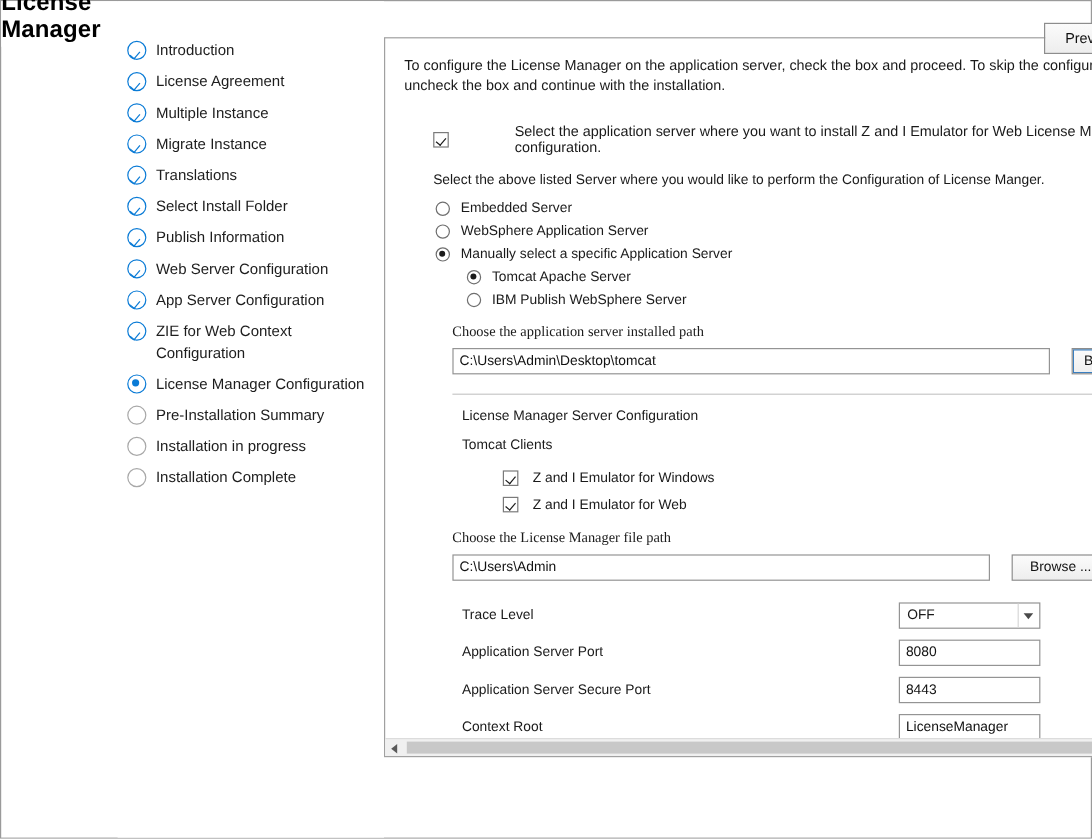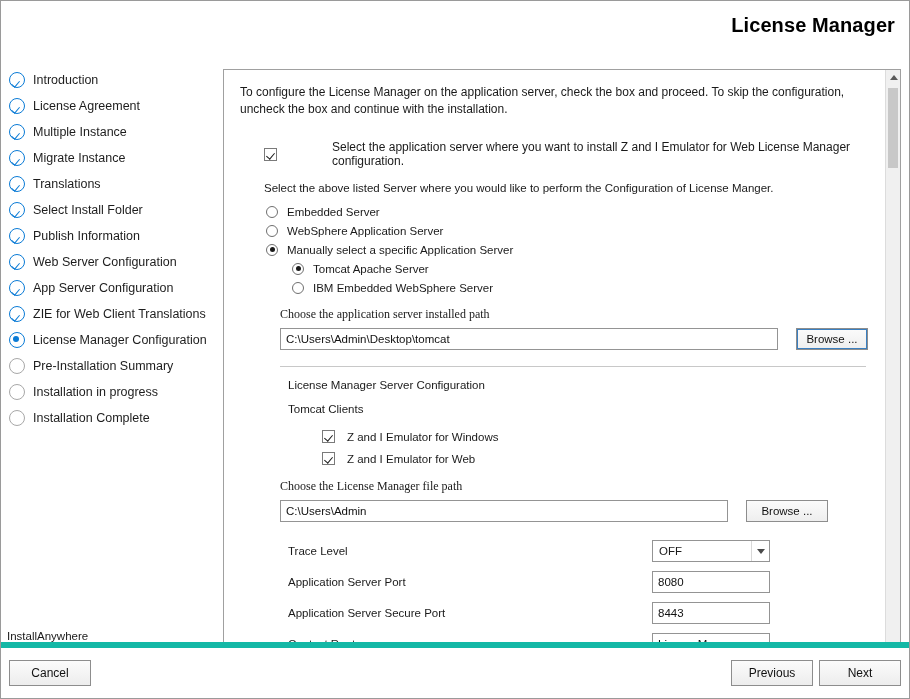--- a/index.html
+++ b/index.html
@@ -11,21 +11,21 @@
     font-size: 12px;
     color: #1a1a1a;
     overflow: hidden;
   }
   .window {
     position: relative;
     width: 910px; height: 699px;
     border: 1px solid #9a9a9a;
     background: #ffffff;
     display: flex;
-    flex-direction: column;
+    flex-direction: row;
   }
   
   .titlebar {
     height: 38px;
     flex: 0 0 38px;
     display: flex;
     align-items: flex-end;
     justify-content: flex-end;
     padding: 0 14px 2px 0;
     background: #ffffff;
@@ -392,21 +392,21 @@
       <div class="step">
         <span class="bullet done"></span>
         <span class="lbl">Web Server Configuration</span>
       </div>
       <div class="step">
         <span class="bullet done"></span>
         <span class="lbl">App Server Configuration</span>
       </div>
       <div class="step">
         <span class="bullet done"></span>
-        <span class="lbl">ZIE for Web Client Translations</span>
+        <span class="lbl">ZIE for Web Context Configuration</span>
       </div>
       <div class="step">
         <span class="bullet current"></span>
         <span class="lbl">License Manager Configuration</span>
       </div>
       <div class="step todo">
         <span class="bullet todo"></span>
         <span class="lbl">Pre-Installation Summary</span>
       </div>
       <div class="step todo">
@@ -444,21 +444,21 @@
             <span class="rb sel"></span>
             <span class="txt">Manually select a specific Application Server</span>
           </div>
 
           <div class="radio-line indent2">
             <span class="rb sel"></span>
             <span class="txt">Tomcat Apache Server</span>
           </div>
           <div class="radio-line indent2">
             <span class="rb"></span>
-            <span class="txt">IBM Embedded WebSphere Server</span>
+            <span class="txt">IBM Publish WebSphere Server</span>
           </div>
 
           <div class="fieldlabel">Choose the application server installed path</div>
           <div class="inputrow">
             <input class="textinput w1" type="text" value="C:\Users\Admin\Desktop\tomcat" style="">
             <button class="btn browse1">Browse ...</button>
           </div>
 
           <div class="hr"></div>
 

